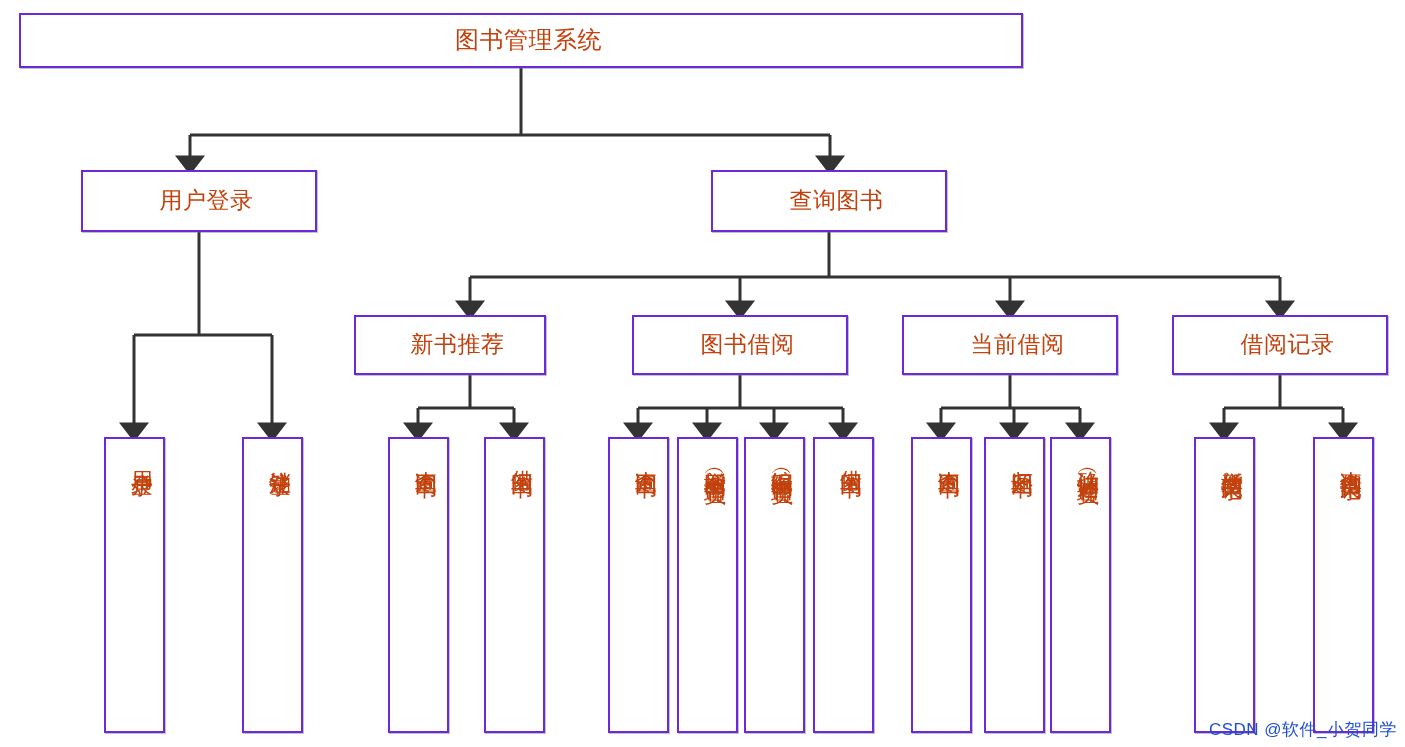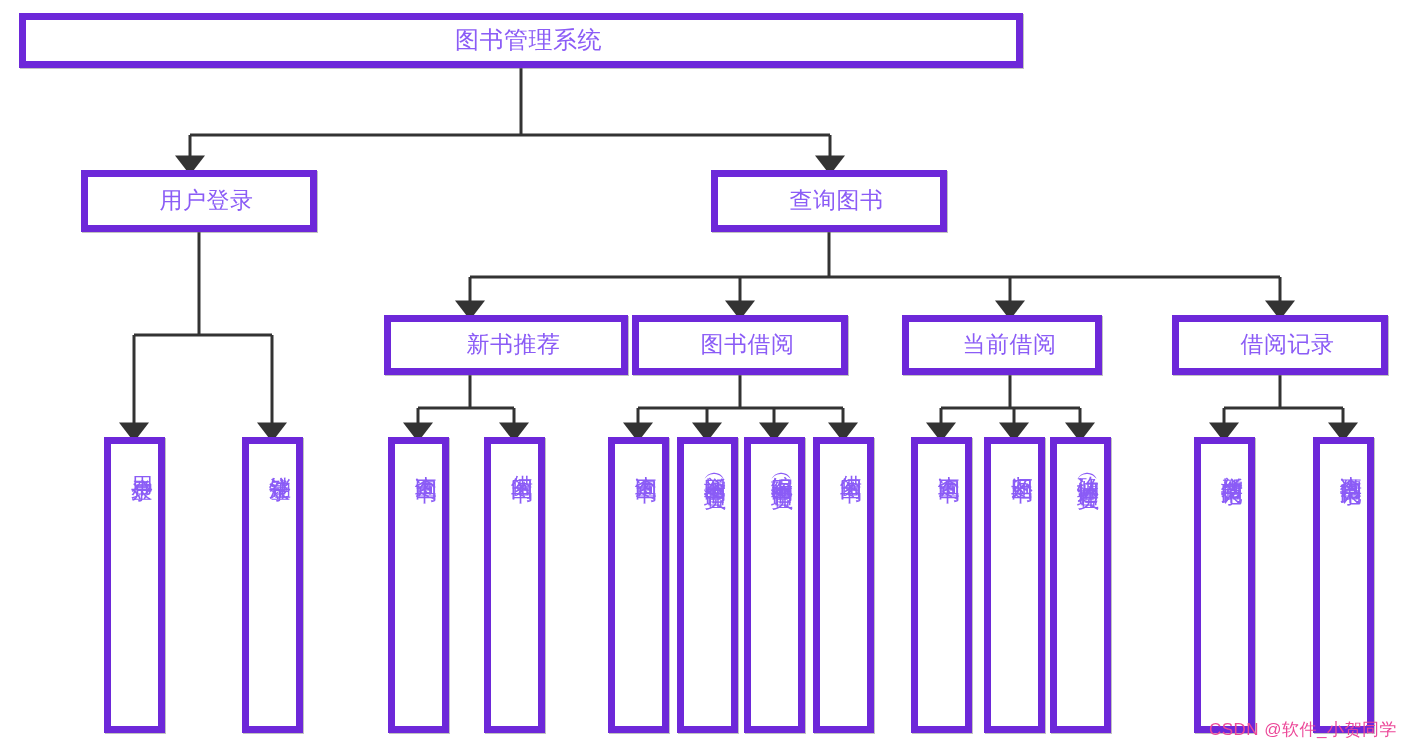--- a/index.html
+++ b/index.html
@@ -22,26 +22,26 @@
     position: absolute;
     left: 0;
     top: 0;
     width: 1405px;
     height: 747px;
   }
   .node {
     position: absolute;
     box-sizing: border-box;
     background: #ffffff;
-    border: 7px solid #6d28d9;
+    border: 2px solid #6d28d9;
     box-shadow: 1px 1px 0 0 rgba(120,120,120,0.45);
     display: flex;
     align-items: center;
     justify-content: center;
-    color: #8b5cf6;
+    color: #c2410c;
     z-index: 2;
     padding-left: 15px;
   }
   .node .node-label {
     display: block;
     text-align: center;
     line-height: 1.28;
     letter-spacing: 0.5px;
   }
   
@@ -64,21 +64,21 @@
     font-size: 22px;
     letter-spacing: 2px;
     line-height: 1;
     white-space: nowrap;
   }
   #watermark {
     position: absolute;
     right: 8px;
     bottom: 6px;
     font-size: 17px;
-    color: #ec4899;
+    color: #1d4ed8;
     letter-spacing: 0.5px;
     z-index: 5;
     white-space: nowrap;
     pointer-events: none;
   }
 </style>
 </head>
 <body>
 
 <div id="diagram-root">
@@ -137,27 +137,27 @@
     <span class="node-label">图书管理系统</span>
   </div>
 
   <div class="node horiz" style="left:81px; top:170px; width:236px; height:62px;">
     <span class="node-label">用户登录</span>
   </div>
   <div class="node horiz" style="left:711px; top:170px; width:236px; height:62px;">
     <span class="node-label">查询图书</span>
   </div>
 
-  <div class="node horiz" style="left:384px; top:315px; width:244px; height:60px;">
+  <div class="node horiz" style="left:354px; top:315px; width:192px; height:60px;">
     <span class="node-label">新书推荐</span>
   </div>
   <div class="node horiz" style="left:632px; top:315px; width:216px; height:60px;">
     <span class="node-label">图书借阅</span>
   </div>
-  <div class="node horiz" style="left:902px; top:315px; width:200px; height:60px;">
+  <div class="node horiz" style="left:902px; top:315px; width:216px; height:60px;">
     <span class="node-label">当前借阅</span>
   </div>
   <div class="node horiz" style="left:1172px; top:315px; width:216px; height:60px;justify-content:center;">
     <span class="node-label">借阅记录</span>
   </div>
 
   <div class="node vert" style="left:104px; top:437px; width:61px; height:296px;">
     <span class="node-label">用户登录</span>
   </div>
   <div class="node vert" style="left:242px; top:437px; width:61px; height:296px;">

